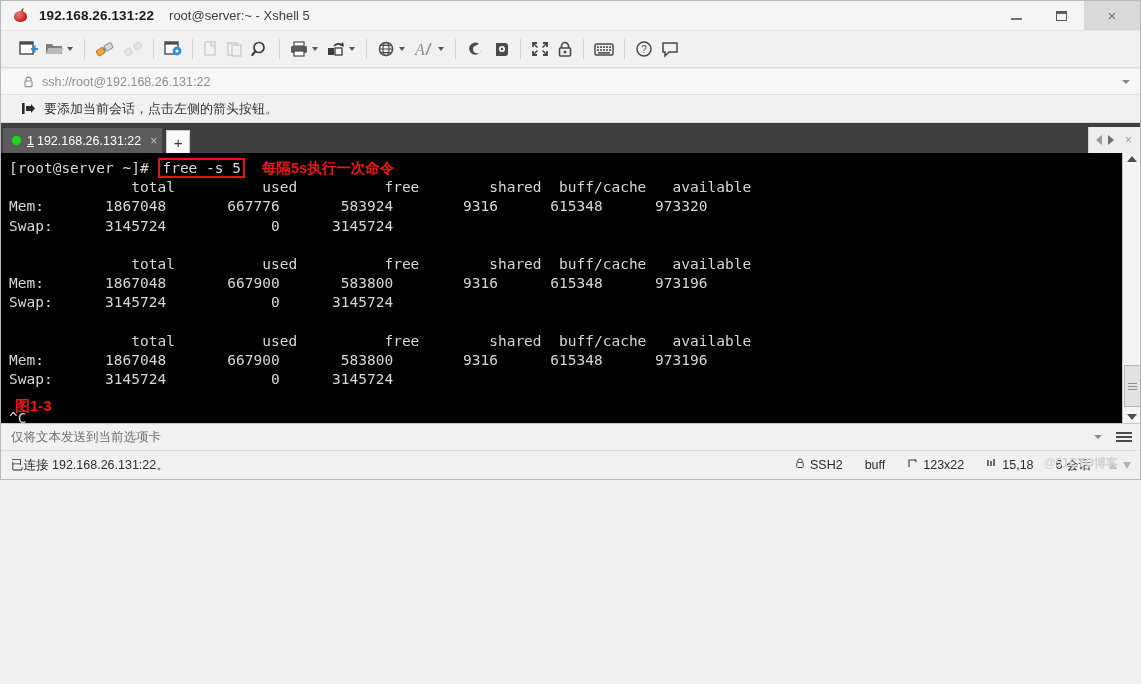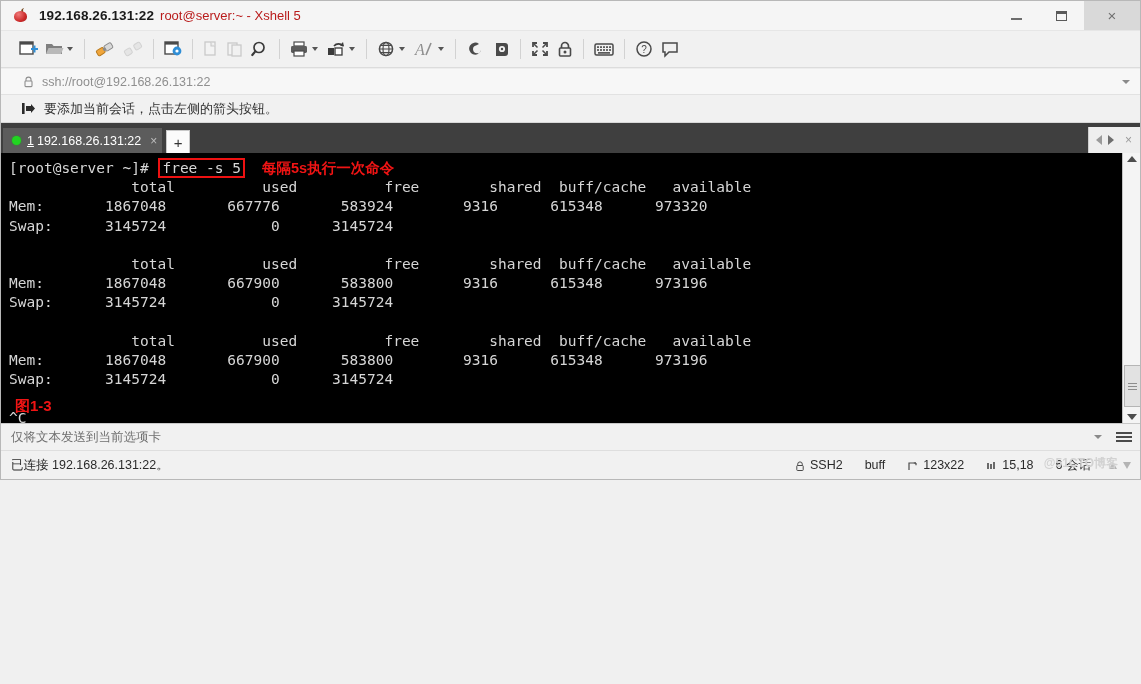--- a/index.html
+++ b/index.html
@@ -42,22 +42,22 @@
     width: 4px; height: 5px;
     border-left: 2px solid #7a4a20;
     border-top-left-radius: 4px;
     transform: rotate(-10deg);
   }
   .title-addr {
     font-size: 13.5px; font-weight: bold; color: #1a1a1a;
     letter-spacing: 0.1px;
   }
   .title-sub {
-    font-size: 13px; color: #b91c1c;
-    margin-left: 6px;
+    font-size: 13px; color: #404040;
+    margin-left: 15px;
   }
   .win-btns {
     position: absolute; right: 0; top: 0;
     height: 29px; display: flex;
   }
   .win-btn {
     width: 45px; height: 29px;
     display: flex; align-items: center; justify-content: center;
     color: #4a4a4a;
   }
@@ -294,21 +294,21 @@
     display: flex; align-items: center;
     padding-left: 10px;
     position: relative;
     font-size: 12.5px; color: #2b2b2b;
   }
   .status-right {
     position: absolute; right: 6px; top: 0;
     height: 28px;
     display: flex; align-items: center;
   }
-  .st-item { margin: 0 11px; display: flex; align-items: flex-end; white-space: nowrap; }
+  .st-item { margin: 0 11px; display: flex; align-items: flex-start; white-space: nowrap; }
   .st-ico { margin-right: 5px; display: flex; }
   .st-updn { display: flex; align-items: center; margin-left: 4px; }
   .st-up, .st-dn { width: 0; height: 0; margin: 0 3px; }
   .st-up { border-left: 4px solid transparent; border-right: 4px solid transparent; border-bottom: 7px solid #b4b4b4; }
   .st-dn { border-left: 4px solid transparent; border-right: 4px solid transparent; border-top: 7px solid #b4b4b4; }
   .watermark {
     position: absolute; right: 16px; top: 4px;
     font-size: 12px; color: #d2d2d2;
     font-weight: bold;
     pointer-events: none;

